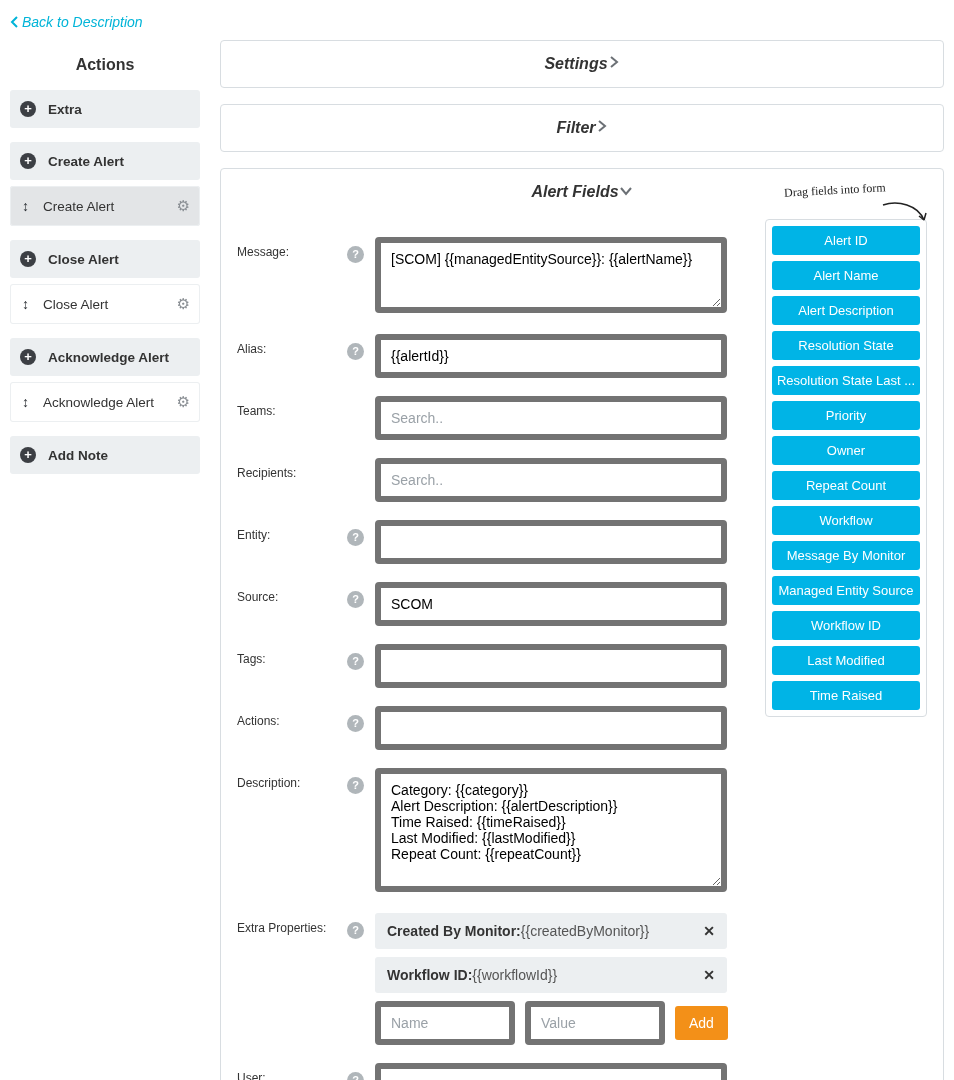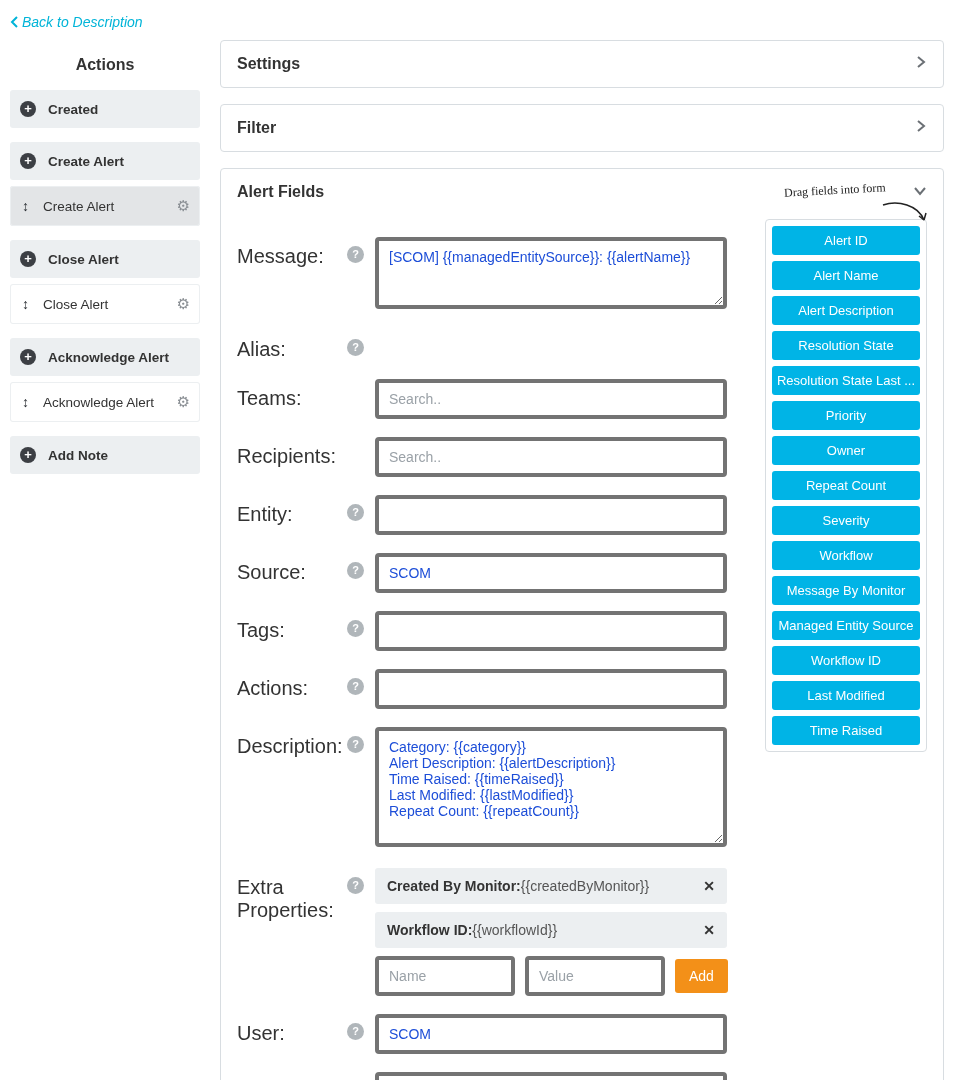--- a/index.html
+++ b/index.html
@@ -59,43 +59,44 @@
 .gear-icn::before { content: "⚙"; font-size: 15px; }
 
 
 .main { flex: 1; }
 
 .panel {
   border: 1px solid #d8dde1; border-radius: 4px;
   margin-bottom: 16px; background: #fff;
 }
 .panel-head {
-  display: flex; align-items: center; justify-content: space-between;
+  display: flex; align-items: center; justify-content: center;
   padding: 14px 16px; font-weight: 600; font-size: 16px; color: #333;
   cursor: pointer;
+  font-style: italic;
 }
 .panel-head .chev { color: #6b7075; }
 .panel-body { padding: 4px 16px 18px; }
 
 
 .frow { display: flex; align-items: flex-start; margin-top: 18px; }
-.flabel { width: 110px; flex-shrink:0; padding-top:8px; color:#333; font-size:20px; }
+.flabel { width: 110px; flex-shrink:0; padding-top:8px; color:#333; font-size:12px; }
 .fhelp {
   width: 20px; flex-shrink:0; margin-top:8px; margin-right:8px;
 }
 .fhelp .q {
   width:17px; height:17px; border-radius:50%;
   background:#b0b6ba; color:#fff; display:inline-flex;
   align-items:center; justify-content:center;
   font-size:11px; font-weight:700;
 }
 .fctl { flex: 1; max-width: 352px; }
 input[type=text], textarea {
-  width:100%; border:4px solid #737373; border-radius:4px;
-  padding:8px 10px; font: inherit; color:#1d4ed8; resize: none;
+  width:100%; border:6px solid #737373; border-radius:4px;
+  padding:8px 10px; font: inherit; color:#000000; resize: none;
   background:#fff;
 }
 textarea { resize: vertical; }
 input::placeholder, textarea::placeholder { color:#9aa1a7; }
 
 
 .xp-row {
   background:#eceff1; border-radius:3px; padding:10px 12px;
   display:flex; align-items:flex-end; margin-bottom:8px;
 }
@@ -148,21 +149,21 @@
 </a>
 
 <div class="layout">
 
   <div class="sidebar">
     <div class="sidebar-title">Actions</div>
 
     <div class="act-group">
       <div class="act-header">
         <span class="plus-icn"></span>
-        <span>Created</span>
+        <span>Extra</span>
       </div>
     </div>
 
     <div class="act-group">
       <div class="act-header">
         <span class="plus-icn"></span>
         <span>Create Alert</span>
       </div>
       <div class="act-child selected">
         <span class="updown-icn"></span>
@@ -243,20 +244,21 @@
 
             <div class="frow">
               <div class="flabel">Message:</div>
               <div class="fhelp"><span class="q">?</span></div>
               <div class="fctl"><textarea rows="3" style="">[SCOM] {{managedEntitySource}}: {{alertName}}</textarea></div>
             </div>
 
             <div class="frow">
               <div class="flabel">Alias:</div>
               <div class="fhelp"><span class="q">?</span></div>
+              <div class="fctl"><input type="text" value="{{alertId}}" style=""></div>
             </div>
 
             <div class="frow">
               <div class="flabel">Teams:</div>
               <div class="fhelp"></div>
               <div class="fctl"><input type="text" placeholder="Search.." style=""></div>
             </div>
 
             <div class="frow">
               <div class="flabel">Recipients:</div>
@@ -341,21 +343,20 @@
               <path d="M46 20 L41 16 M46 20 L48 13" fill="none" stroke="#222" stroke-width="1.5"></path>
             </svg>
             <div class="pill">Alert ID</div>
             <div class="pill">Alert Name</div>
             <div class="pill">Alert Description</div>
             <div class="pill">Resolution State</div>
             <div class="pill">Resolution State Last ...</div>
             <div class="pill">Priority</div>
             <div class="pill">Owner</div>
             <div class="pill">Repeat Count</div>
-            <div class="pill">Severity</div>
             <div class="pill">Workflow</div>
             <div class="pill">Message By Monitor</div>
             <div class="pill">Managed Entity Source</div>
             <div class="pill">Workflow ID</div>
             <div class="pill">Last Modified</div>
             <div class="pill">Time Raised</div>
           </div>
 
         </div>
       </div>

